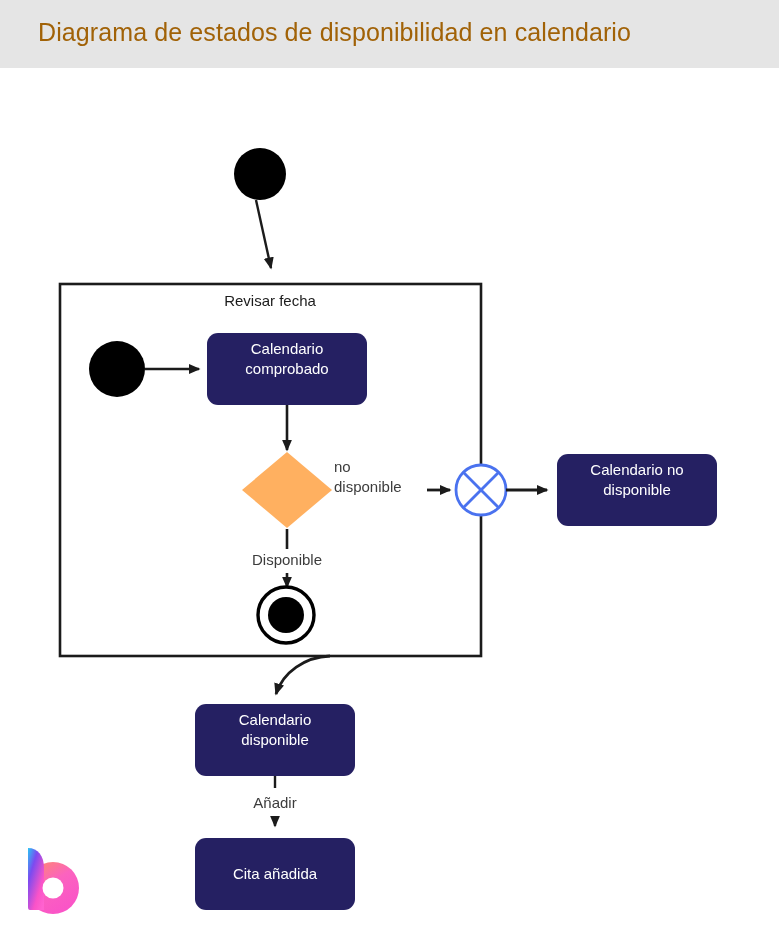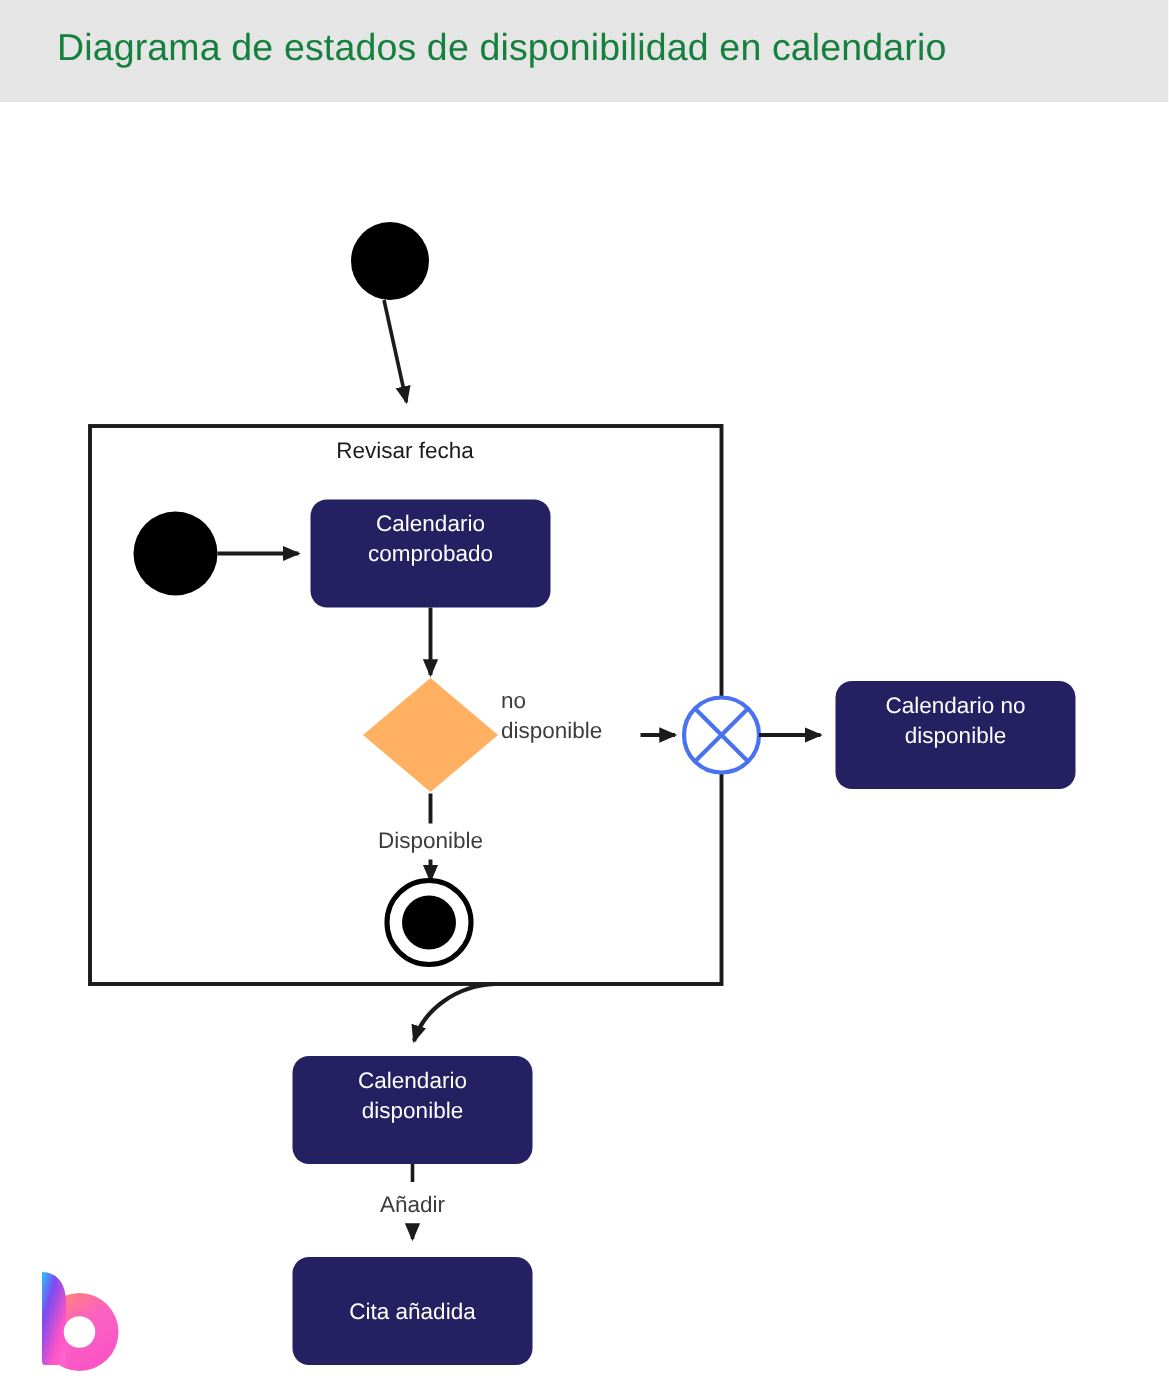--- a/index.html
+++ b/index.html
@@ -30,21 +30,21 @@
     height: 68px;
     background: #e5e5e5;
     box-sizing: border-box;
   }
   #page-title {
     position: absolute;
     left: 38px;
     top: 18px;
     font-size: 25px;
     font-weight: 400;
-    color: #15803d;
+    color: #a16207;
     letter-spacing: 0.1px;
     white-space: nowrap;
   }
   
   #diagram-canvas {
     position: absolute;
     left: 0;
     top: 68px;
     width: 779px;
     height: 863px;

